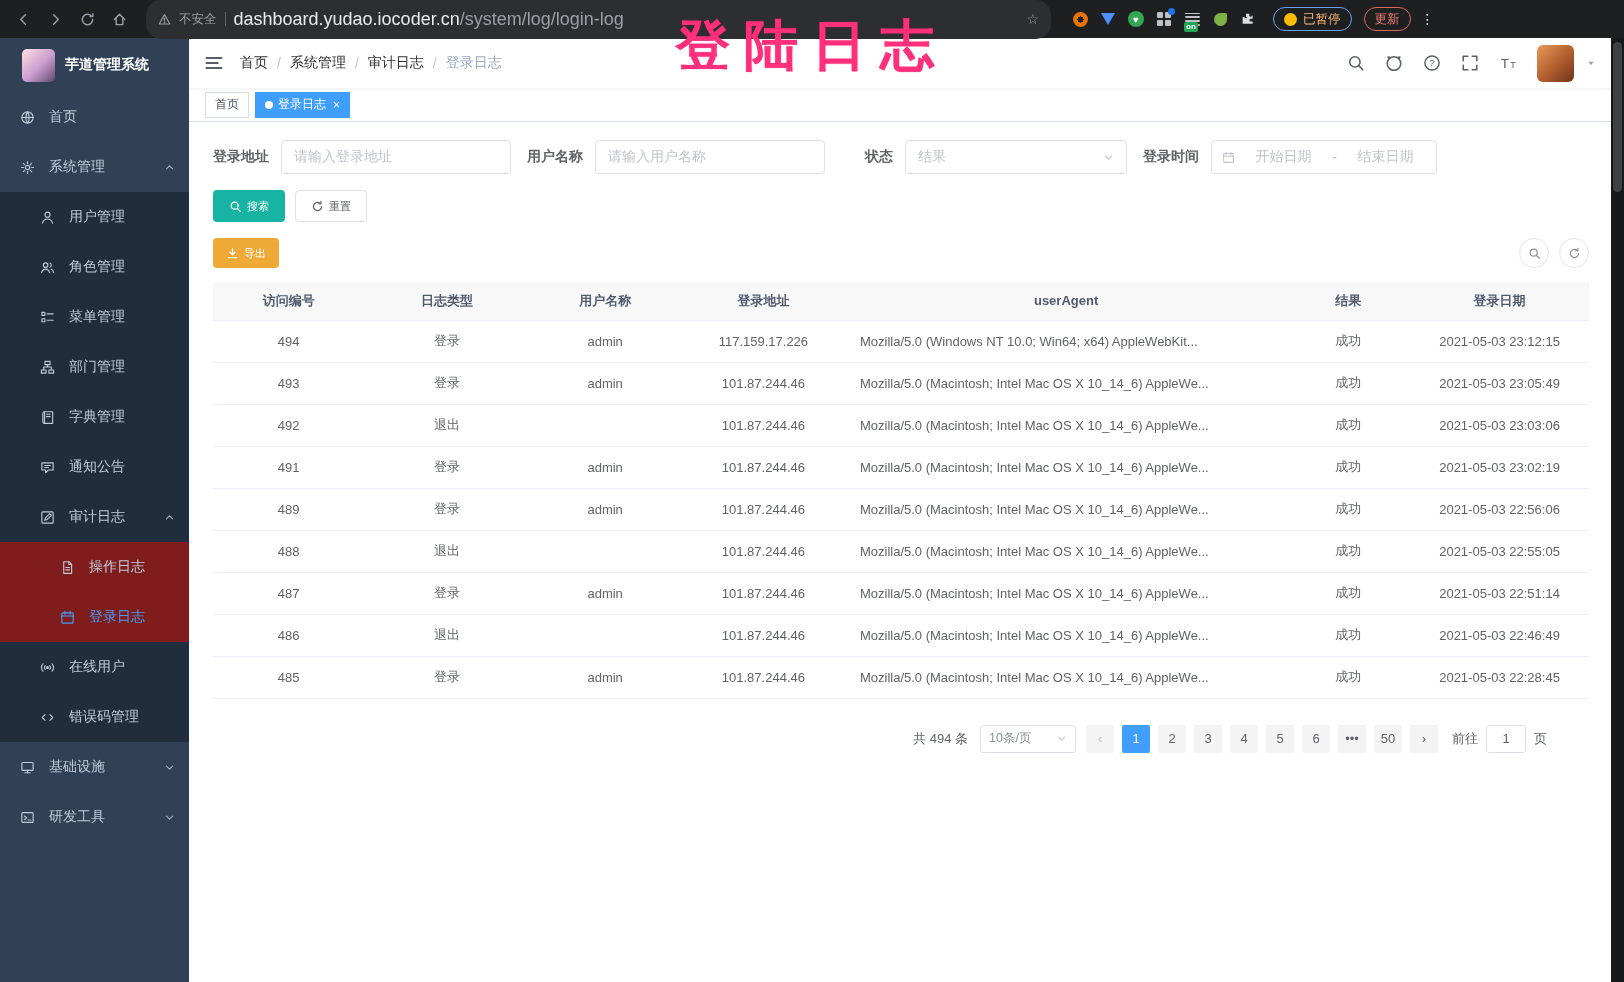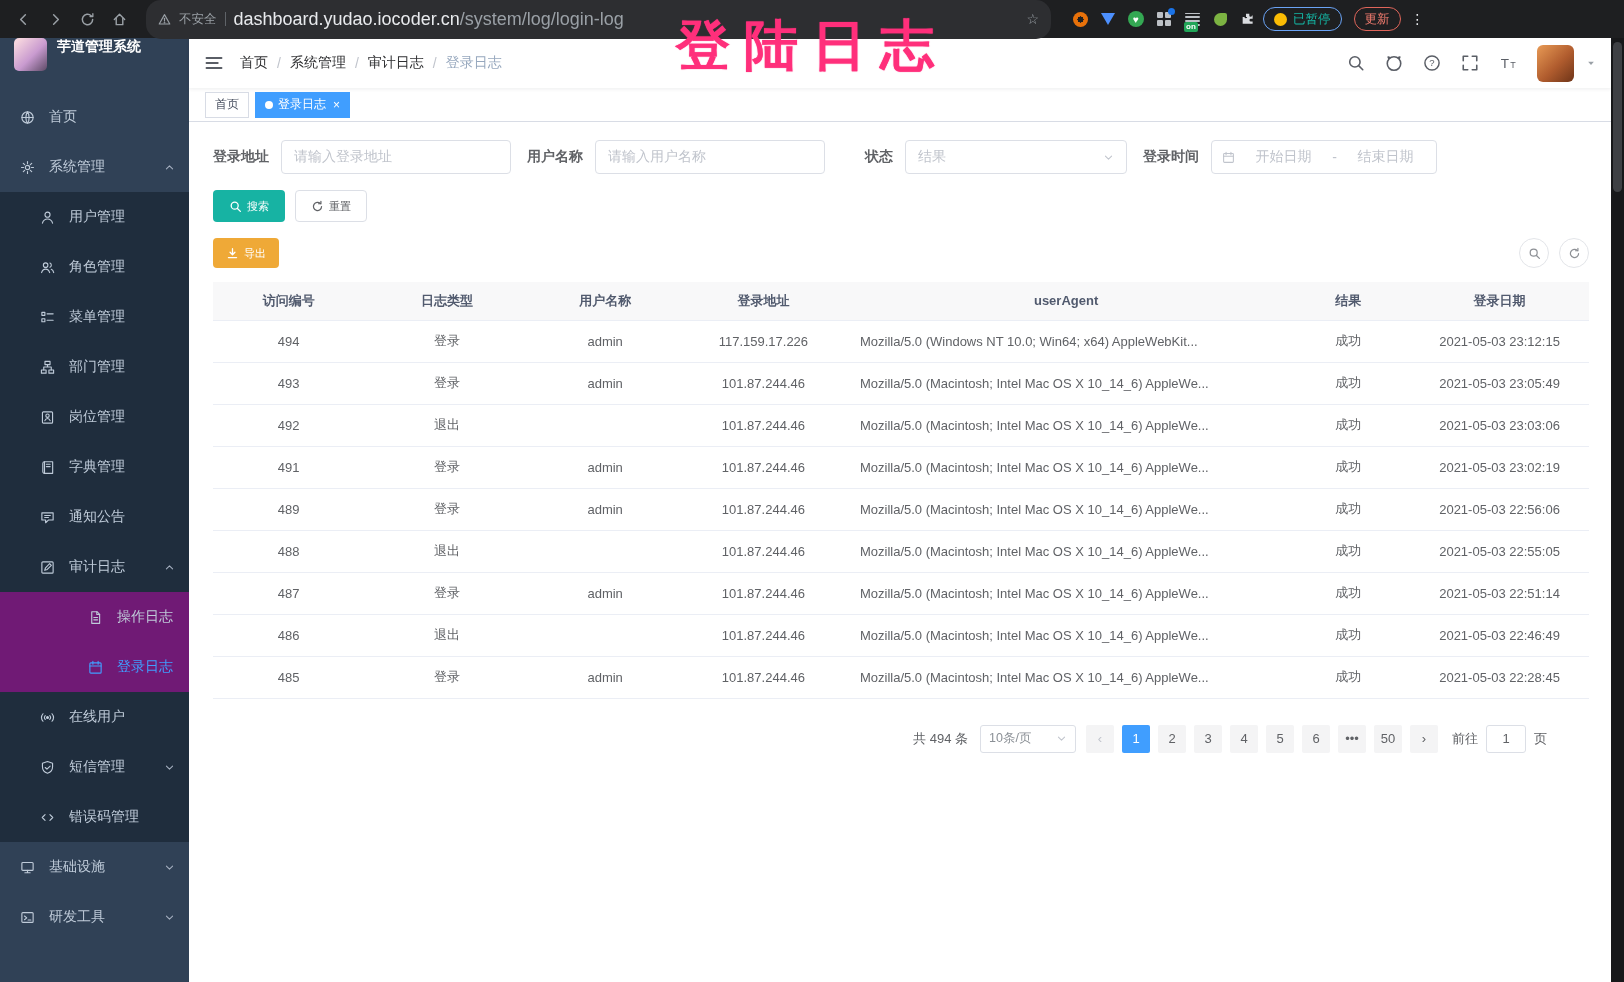--- a/index.html
+++ b/index.html
@@ -26,39 +26,39 @@
   .ext-green{width:16px;height:16px;border-radius:50%;background:#34a853;color:#fff;font-size:10px;display:flex;align-items:center;justify-content:center}
   .ext-grid{width:14px;height:14px;display:grid;grid-template-columns:6px 6px;grid-template-rows:6px 6px;gap:2px}
   .ext-grid i{background:#bdc1c6;border-radius:1px}
   .ext-dot{position:absolute;top:-2px;right:-2px;width:7px;height:7px;border-radius:50%;background:#1a73e8}
   .ext-list{width:15px;height:13px;display:flex;flex-direction:column;gap:2.5px}
   .ext-list i{height:2.2px;background:#bdc1c6;border-radius:1px}
   .on-badge{position:absolute;bottom:-4px;left:1px;background:#21a558;color:#fff;font-size:8px;padding:0 2px;border-radius:2px;line-height:10px;font-weight:700}
   .ext-leaf{width:13px;height:13px;background:#7cb342;border-radius:50% 2px 50% 50%}
   .ext-puzzle{width:14px;height:14px;color:#dadce0}
   .pill{display:flex;align-items:center;gap:6px;height:24px;padding:0 10px;border-radius:13px;font-size:12.5px;white-space:nowrap}
-  .pill-paused{border:1.5px solid #6aa3f5;color:#14b8a6;}
+  .pill-paused{border:1.5px solid #6aa3f5;color:#fdba74;margin-left:10px}
   .emoji-dot{width:13px;height:13px;border-radius:50%;background:#fbbc04}
   .pill-update{border:1.5px solid #e0655a;color:#f07b6e;margin-left:6px}
   .kebab{color:#e8eaed;font-size:14px;margin-left:4px;letter-spacing:0}
 
   
   .annotation{position:absolute;left:676px;top:10px;z-index:50;font-size:54px;font-weight:700;color:#ff2f7b;letter-spacing:14px;white-space:nowrap;text-shadow:0 0 1px #ff2f7b}
 
   
   .app{display:flex;height:944px}
   .sidebar{width:189px;background:#304156;color:#bfcbd9;flex-shrink:0;overflow:hidden}
-  .logo-row{height:54px;display:flex;padding:0 14px;gap:10px}
+  .logo-row{height:54px;display:flex;align-items:center;padding:0 22px;gap:10px}
   .logo-img{width:33px;height:33px;border-radius:5px;background:linear-gradient(135deg,#f6d5de 10%,#c99bd0 55%,#5d4a66 100%);flex-shrink:0}
   .logo-title{color:#fff;font-size:14px;font-weight:700;white-space:nowrap}
   .menu{display:flex;flex-direction:column}
   .menu-item{height:50px;display:flex;align-items:center;padding:0 14px 0 20px;font-size:14px;cursor:pointer;white-space:nowrap}
   .menu-item .m-icon{width:15px;height:15px;margin-right:14px;color:#bfcbd9;flex-shrink:0}
   .menu-item.lv2{padding-left:40px;background:#1f2d3d}
-  .menu-item.lv3{padding-left:88px;background:#701a75}
+  .menu-item.lv3{padding-left:60px;background:#7f1d1d}
   .menu-item.active,.menu-item.active .m-icon{color:#409eff}
   .m-arrow{margin-left:auto;width:11px;height:11px;color:#a7b1c2}
 
   .main{flex:1;display:flex;flex-direction:column;background:#fff;min-width:0;padding-right:13px}
   .navbar{height:50px;display:flex;align-items:center;padding:0 15px;background:#fff;box-shadow:0 1px 4px rgba(0,21,41,.08);position:relative;z-index:3}
   .hamburger{width:20px;height:20px;color:#5a5e66}
   .breadcrumb{margin-left:16px;display:flex;align-items:center;font-size:14px}
   .crumb{color:#303133}
   .crumb.last{color:#97a8be}
   .crumb-sep{color:#c0c4cc;margin:0 9px}
@@ -289,30 +289,20 @@
               <rect x="1.5" y="10.6" width="5" height="3.4"></rect>
               <rect x="9.5" y="10.6" width="5" height="3.4"></rect>
               <path d="M8 4.9v2.6M4 10.6V7.5h8v3.1"></path>
             </svg>
           </span>
           <span>部门管理</span>
         </div>
         <div class="menu-item lv2">
           <span class="icon m-icon">
             <svg viewBox="0 0 16 16" fill="none" stroke="currentColor" stroke-width="1.2" stroke-linecap="round" stroke-linejoin="round">
-              <rect x="2.6" y="2" width="10.8" height="12" rx="1"></rect>
-              <circle cx="8" cy="6" r="1.8"></circle>
-              <path d="M5.2 11.4c.5-1.6 1.4-2.4 2.8-2.4s2.3.8 2.8 2.4"></path>
-            </svg>
-          </span>
-          <span>岗位管理</span>
-        </div>
-        <div class="menu-item lv2">
-          <span class="icon m-icon">
-            <svg viewBox="0 0 16 16" fill="none" stroke="currentColor" stroke-width="1.2" stroke-linecap="round" stroke-linejoin="round">
               <path d="M4.8 1.8h8.7v12.4H4.8A1.8 1.8 0 013 12.4V3.6a1.8 1.8 0 011.8-1.8z"></path>
               <path d="M4.8 1.8v12.4M6.8 4.5h4M6.8 7h4"></path>
             </svg>
           </span>
           <span>字典管理</span>
         </div>
         <div class="menu-item lv2">
           <span class="icon m-icon">
             <svg viewBox="0 0 16 16" fill="none" stroke="currentColor" stroke-width="1.2" stroke-linecap="round" stroke-linejoin="round">
               <path d="M2 3h12v7.6H9.2L6 13.6v-3H2z"></path>
@@ -354,34 +344,20 @@
           <span>登录日志</span>
         </div>
         <div class="menu-item lv2">
           <span class="icon m-icon">
             <svg viewBox="0 0 16 16" fill="none" stroke="currentColor" stroke-width="1.2" stroke-linecap="round" stroke-linejoin="round">
               <path d="M3.2 4a6.3 6.3 0 000 8M12.8 4a6.3 6.3 0 010 8M5.6 6a3 3 0 000 4M10.4 6a3 3 0 010 4"></path>
               <circle cx="8" cy="8" r="1" fill="currentColor"></circle>
             </svg>
           </span>
           <span>在线用户</span>
-        </div>
-        <div class="menu-item lv2">
-          <span class="icon m-icon">
-            <svg viewBox="0 0 16 16" fill="none" stroke="currentColor" stroke-width="1.2" stroke-linecap="round" stroke-linejoin="round">
-              <path d="M8 1.6l5.4 1.9v3.8c0 3.4-1.9 5.9-5.4 6.9-3.5-1-5.4-3.5-5.4-6.9V3.5z"></path>
-              <path d="M5.6 8l1.8 1.8L10.8 6.5"></path>
-            </svg>
-          </span>
-          <span>短信管理</span>
-          <span class="icon m-arrow">
-            <svg viewBox="0 0 16 16" fill="none" stroke="currentColor" stroke-width="1.2" stroke-linecap="round" stroke-linejoin="round">
-              <path d="M3.5 6l4.5 4.5L12.5 6" stroke-width="1.5"></path>
-            </svg>
-          </span>
         </div>
         <div class="menu-item lv2">
           <span class="icon m-icon">
             <svg viewBox="0 0 16 16" fill="none" stroke="currentColor" stroke-width="1.2" stroke-linecap="round" stroke-linejoin="round">
               <path d="M5.4 5L2.4 8l3 3M10.6 5l3 3-3 3"></path>
             </svg>
           </span>
           <span>错误码管理</span>
         </div>
         <div class="menu-item lv1">

